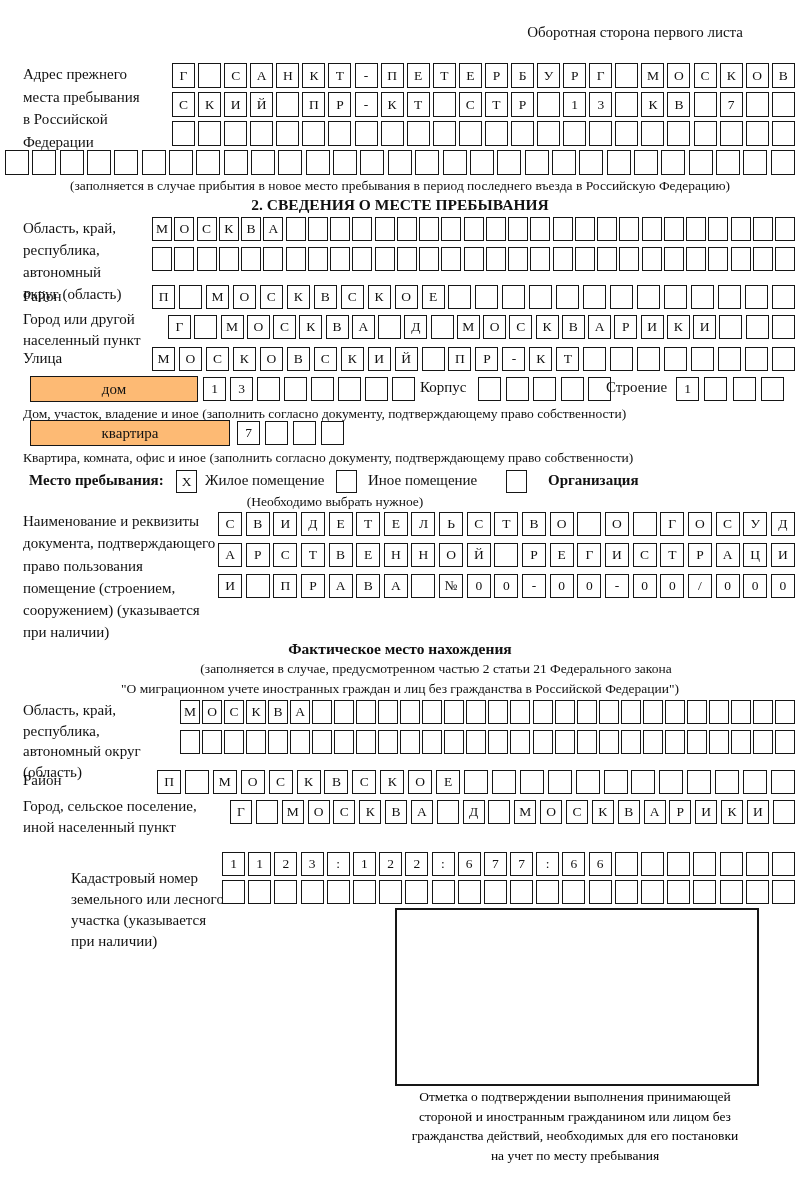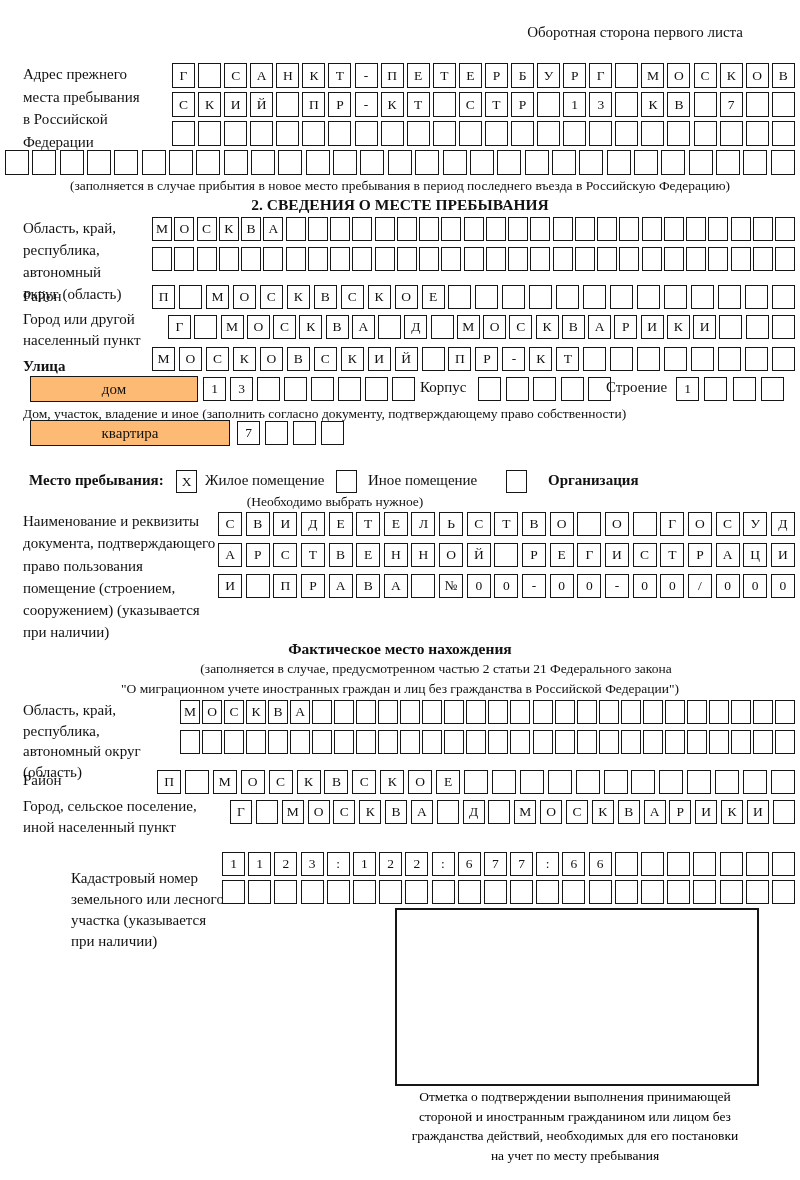--- a/index.html
+++ b/index.html
@@ -276,21 +276,21 @@
       <span class="cb">А</span>
       <span class="cb">Р</span>
       <span class="cb">И</span>
       <span class="cb">К</span>
       <span class="cb">И</span>
       <span class="cb"></span>
       <span class="cb"></span>
       <span class="cb"></span>
     </div>
 
-  <div class="t" style="left:23px;top:358px;font-weight:bold;">Улица</div>
+  <div class="t" style="left:23px;top:350px;">Улица</div>
   <div class="cells" style="left:152px;top:347px;width:643px;">
       <span class="cb">М</span>
       <span class="cb">О</span>
       <span class="cb">С</span>
       <span class="cb">К</span>
       <span class="cb">О</span>
       <span class="cb">В</span>
       <span class="cb">С</span>
       <span class="cb">К</span>
       <span class="cb">И</span>
@@ -339,20 +339,21 @@
     </div>
   <div class="note" style="left:23px;top:406px;">Дом, участок, владение и иное (заполнить согласно документу, подтверждающему право собственности)</div>
 
   <div class="bigbox" style="left:30px;top:420px;width:200px;height:26px;">квартира</div>
   <div class="cells" style="left:237px;top:421px;width:107px;">
       <span class="cb">7</span>
       <span class="cb"></span>
       <span class="cb"></span>
       <span class="cb"></span>
     </div>
+  <div class="note" style="left:23px;top:450px;">Квартира, комната, офис и иное (заполнить согласно документу, подтверждающему право собственности)</div>
 
   <div class="t" style="left:29px;top:472px;font-weight:bold;">Место пребывания:</div>
   <div class="chk" style="left:176px;top:470px;">X</div>
   <div class="t" style="left:205px;top:472px;">Жилое помещение</div>
   <div class="chk" style="left:336px;top:470px;"></div>
   <div class="t" style="left:368px;top:472px;">Иное помещение</div>
   <div class="chk" style="left:506px;top:470px;"></div>
   <div class="t" style="left:548px;top:472px;font-weight:bold;">Организация</div>
   <div class="note" style="left:110px;top:494px;width:450px;text-align:center;">(Необходимо выбрать нужное)</div>
 

